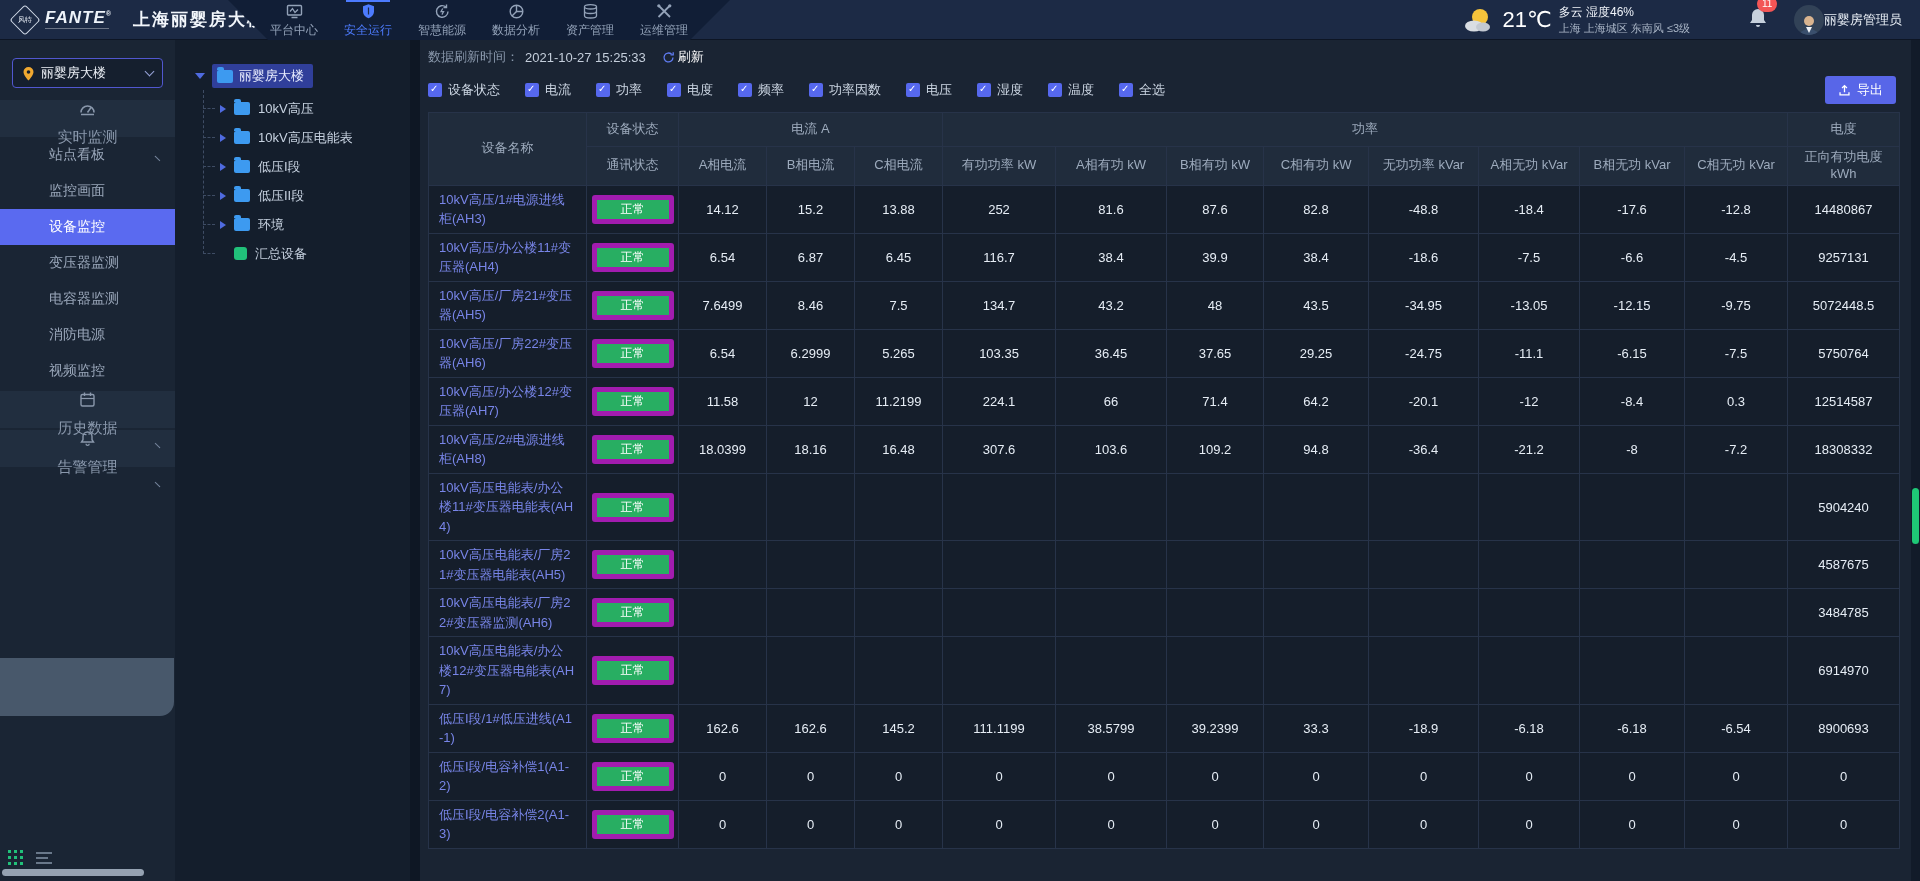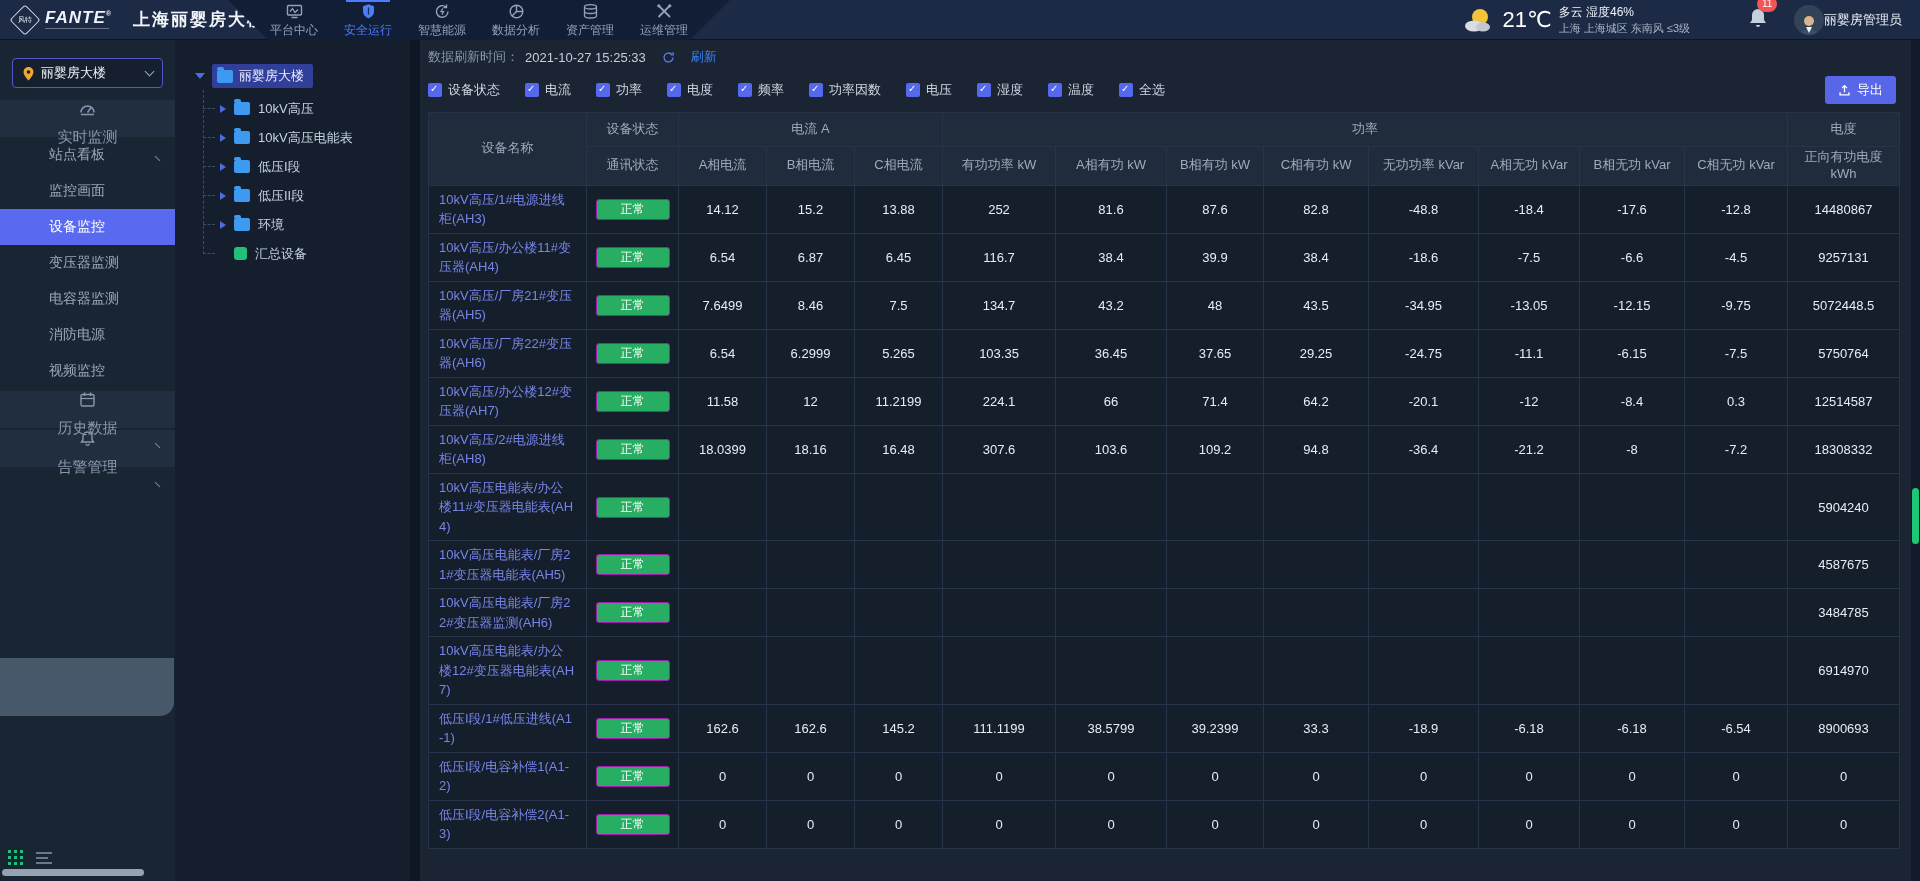--- a/index.html
+++ b/index.html
@@ -76,42 +76,42 @@
 
   
   .main { flex:1; display:flex; flex-direction:column; margin-left:10px; position:relative; }
   .tabs { margin-top:22px; height:28px; background:#131c2a; display:flex; }
   .tab { width:112px; background:#222e40; border-top:3px solid #4d7bfe; color:#e9eef5; font-size:14px;
          display:flex; align-items:center; justify-content:center; cursor:pointer; }
   .panel { flex:1; background:#1a2433; padding:8px 0 0 8px; }
   .refresh-row { height:18px; display:flex; align-items:center; font-size:13px; }
   .refresh-label { color:#8a98ac; }
   .refresh-time { color:#c4cedb; margin-left:6px; }
-  .refresh-link { color:#3b82f6; margin-left:16px; display:flex; align-items:center; gap:16px; cursor:pointer;justify-content:center; }
+  .refresh-link { color:#ffffff; margin-left:16px; display:flex; align-items:center; gap:3px; cursor:pointer;justify-content:center; }
   .toolbar { margin-top:10px; height:28px; display:flex; align-items:center; padding-right:24px; }
   .filters { display:flex; gap:25px; }
   .filter { display:flex; align-items:center; gap:6px; font-size:13px; color:#cdd7e4; cursor:pointer; }
   .cb { width:14px; height:14px; border-radius:2px; background:#5668ee; position:relative; flex:none; }
   .cb::after { content:'✓'; position:absolute; left:2px; top:0px; font-size:10px; color:#fff; }
   .export-btn { margin-left:auto; background:#5866e8; border:none; color:#fff; font-size:13px; height:28px;
                 padding:0 13px; border-radius:3px; display:flex; align-items:center; gap:6px; cursor:pointer; }
 
   
   .table-wrap { margin-top:8px; }
   table { border-collapse:collapse; table-layout:fixed; width:1471px; }
   th,td { border:1px solid #273349; }
   thead th { background:#202c3c; color:#9dabbd; font-weight:normal; font-size:13px; line-height:1.3; }
   thead tr.group-row th { height:34px; }
   thead tr.col-row th { height:36px; padding:2px 4px; }
   tbody tr { height:43px; }
   tbody tr.compact { height:30px; }
   tbody td { background:#151e2b; text-align:center; font-size:13px; color:#e6edf5; }
   td.name-cell { text-align:left; padding:4px 10px; line-height:1.5; word-break:break-all; }
   .dev-link { color:#7885e8; text-decoration:none; cursor:pointer; }
-  .badge-normal { display:inline-block; background:#28ae62; border:1px solid #a21caf; color:#fff; font-size:12px;
+  .badge-normal { display:inline-block; background:#28ae62; border:5px solid #a21caf; color:#fff; font-size:12px;
                   padding:1px 24px; border-radius:3px; }
 
   
   .v-scroll { position:absolute; right:0; top:0; width:9px; height:841px; background:#121b29; }
   .v-thumb { position:absolute; left:1px; top:448px; width:7px; height:56px; background:#1ec776; border-radius:4px; cursor:pointer; }
 </style>
 </head>
 <body>
 
 <header class="topbar">

